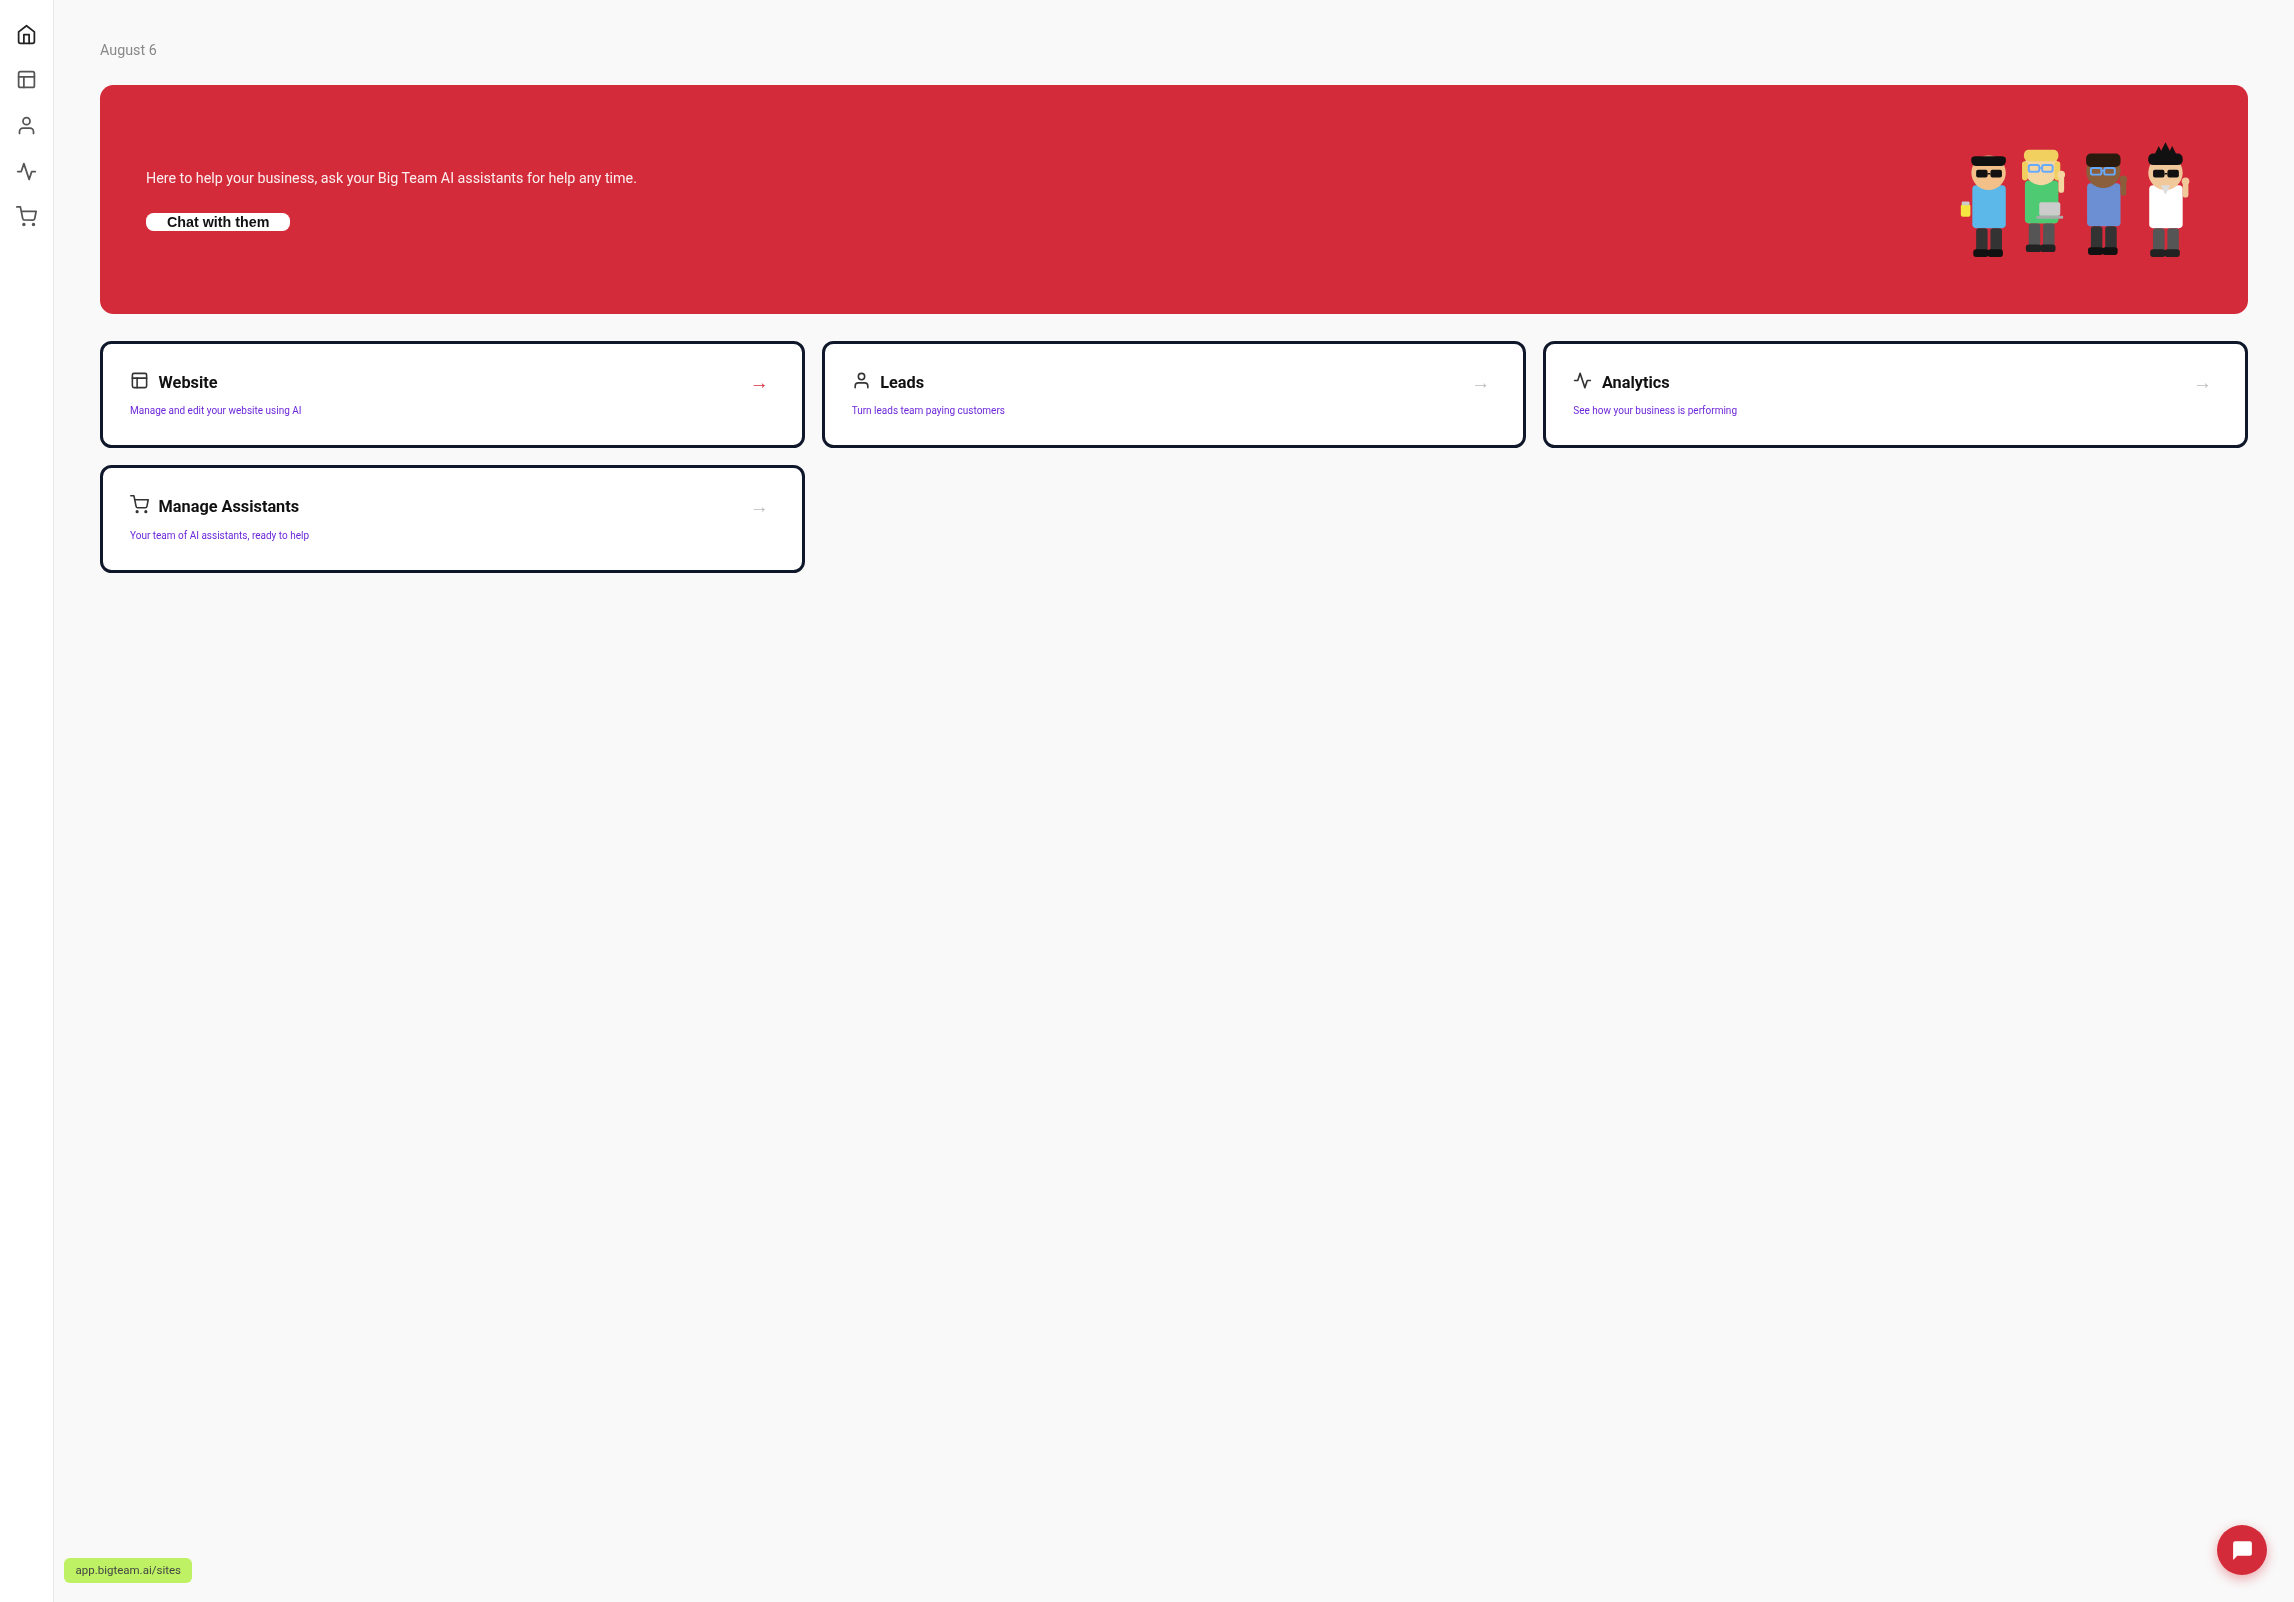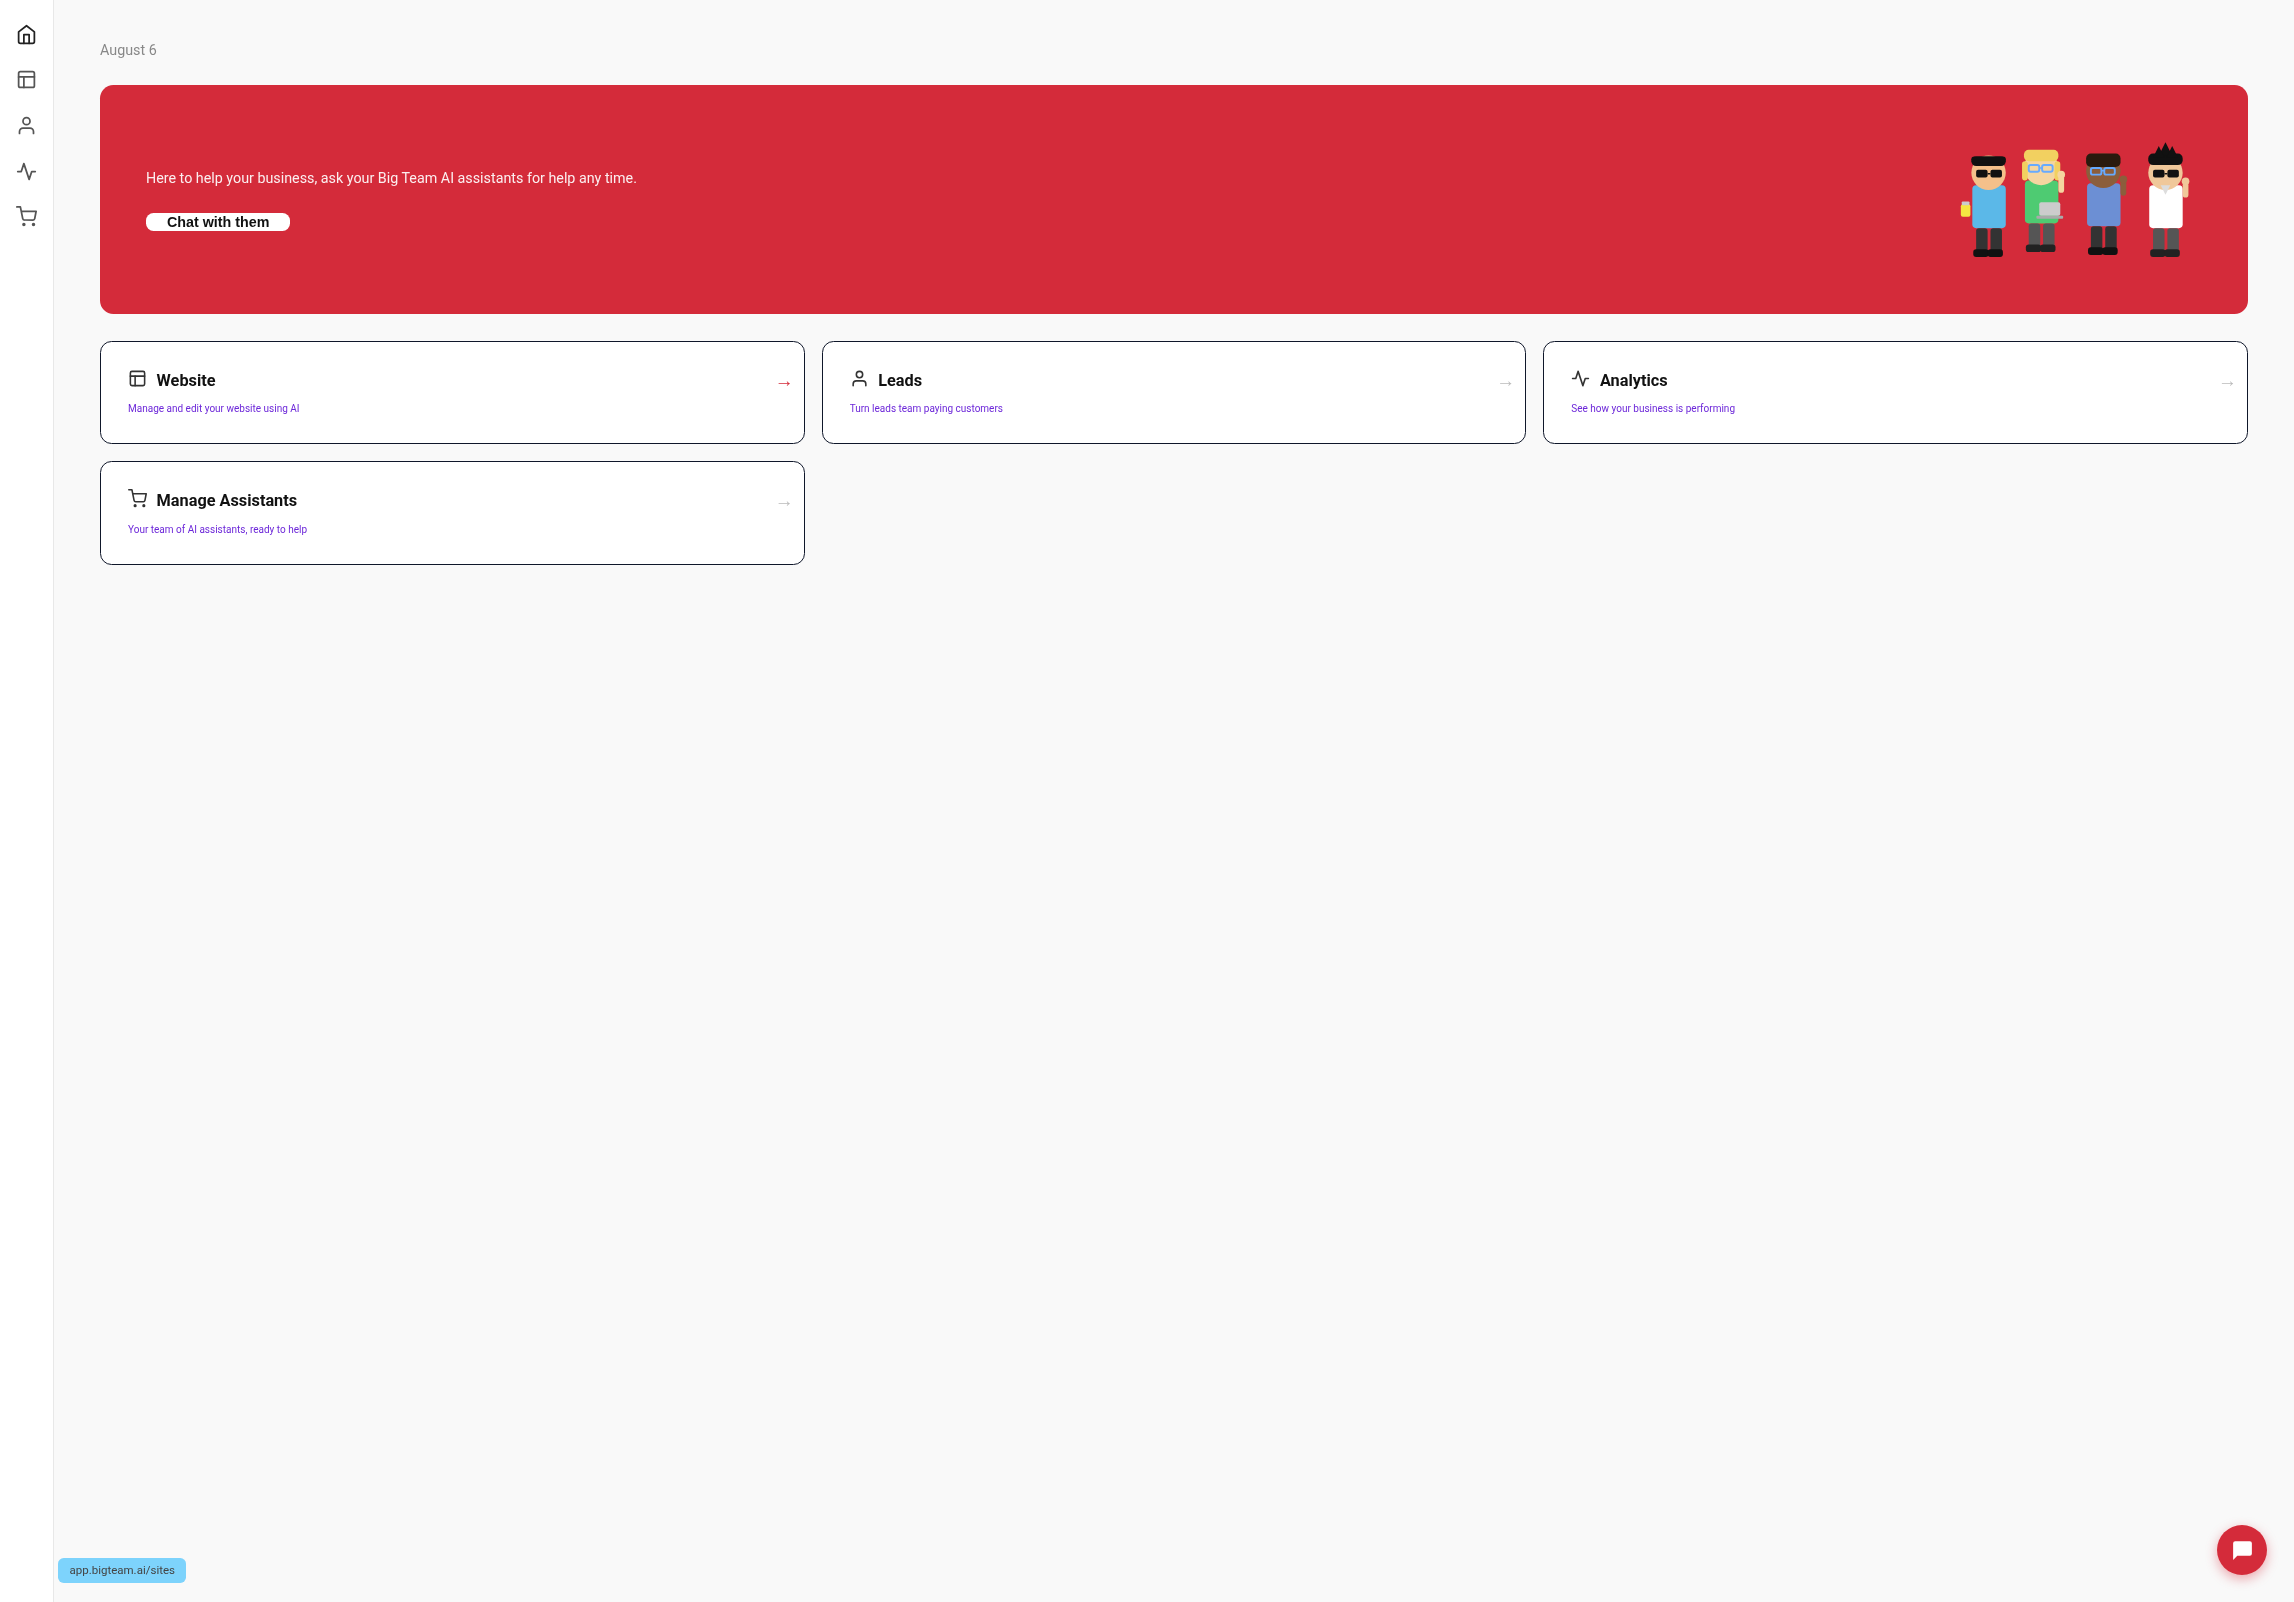--- a/index.html
+++ b/index.html
@@ -107,23 +107,23 @@
     
     .cards-grid {
       display: grid;
       grid-template-columns: repeat(3, 1fr);
       gap: 17px;
       margin-bottom: 17px;
     }
     .card {
       background: #ffffff;
       border-radius: 11.5px;
-      padding: 27px 10px 27px 27px;
+      padding: 27px 33px 27px 27px;
       cursor: pointer;
-      border: 1px solid #0f172a;
+      border: 3px solid #0f172a;
       position: relative;
       transition: box-shadow 0.15s;
     }
     .card-header {
       display: flex;
       align-items: center;
       justify-content: space-between;
       margin-bottom: 9.6px;
     }
     .card-title-row {
@@ -158,22 +158,22 @@
     .cards-row {
       display: grid;
       grid-template-columns: repeat(3, 1fr);
       gap: 17px;
     }
 
     
     .footer-tooltip {
       position: fixed;
       bottom: 19px;
-      left: 58px;
-      background: #7dd3fc;
+      left: 64px;
+      background: #bef264;
       color: #444;
       font-size: 11.5px;
       padding: 5.7px 11.5px;
       border-radius: 5.7px;
     }
 
     
     .chat-fab {
       position: fixed;
       bottom: 27px;

